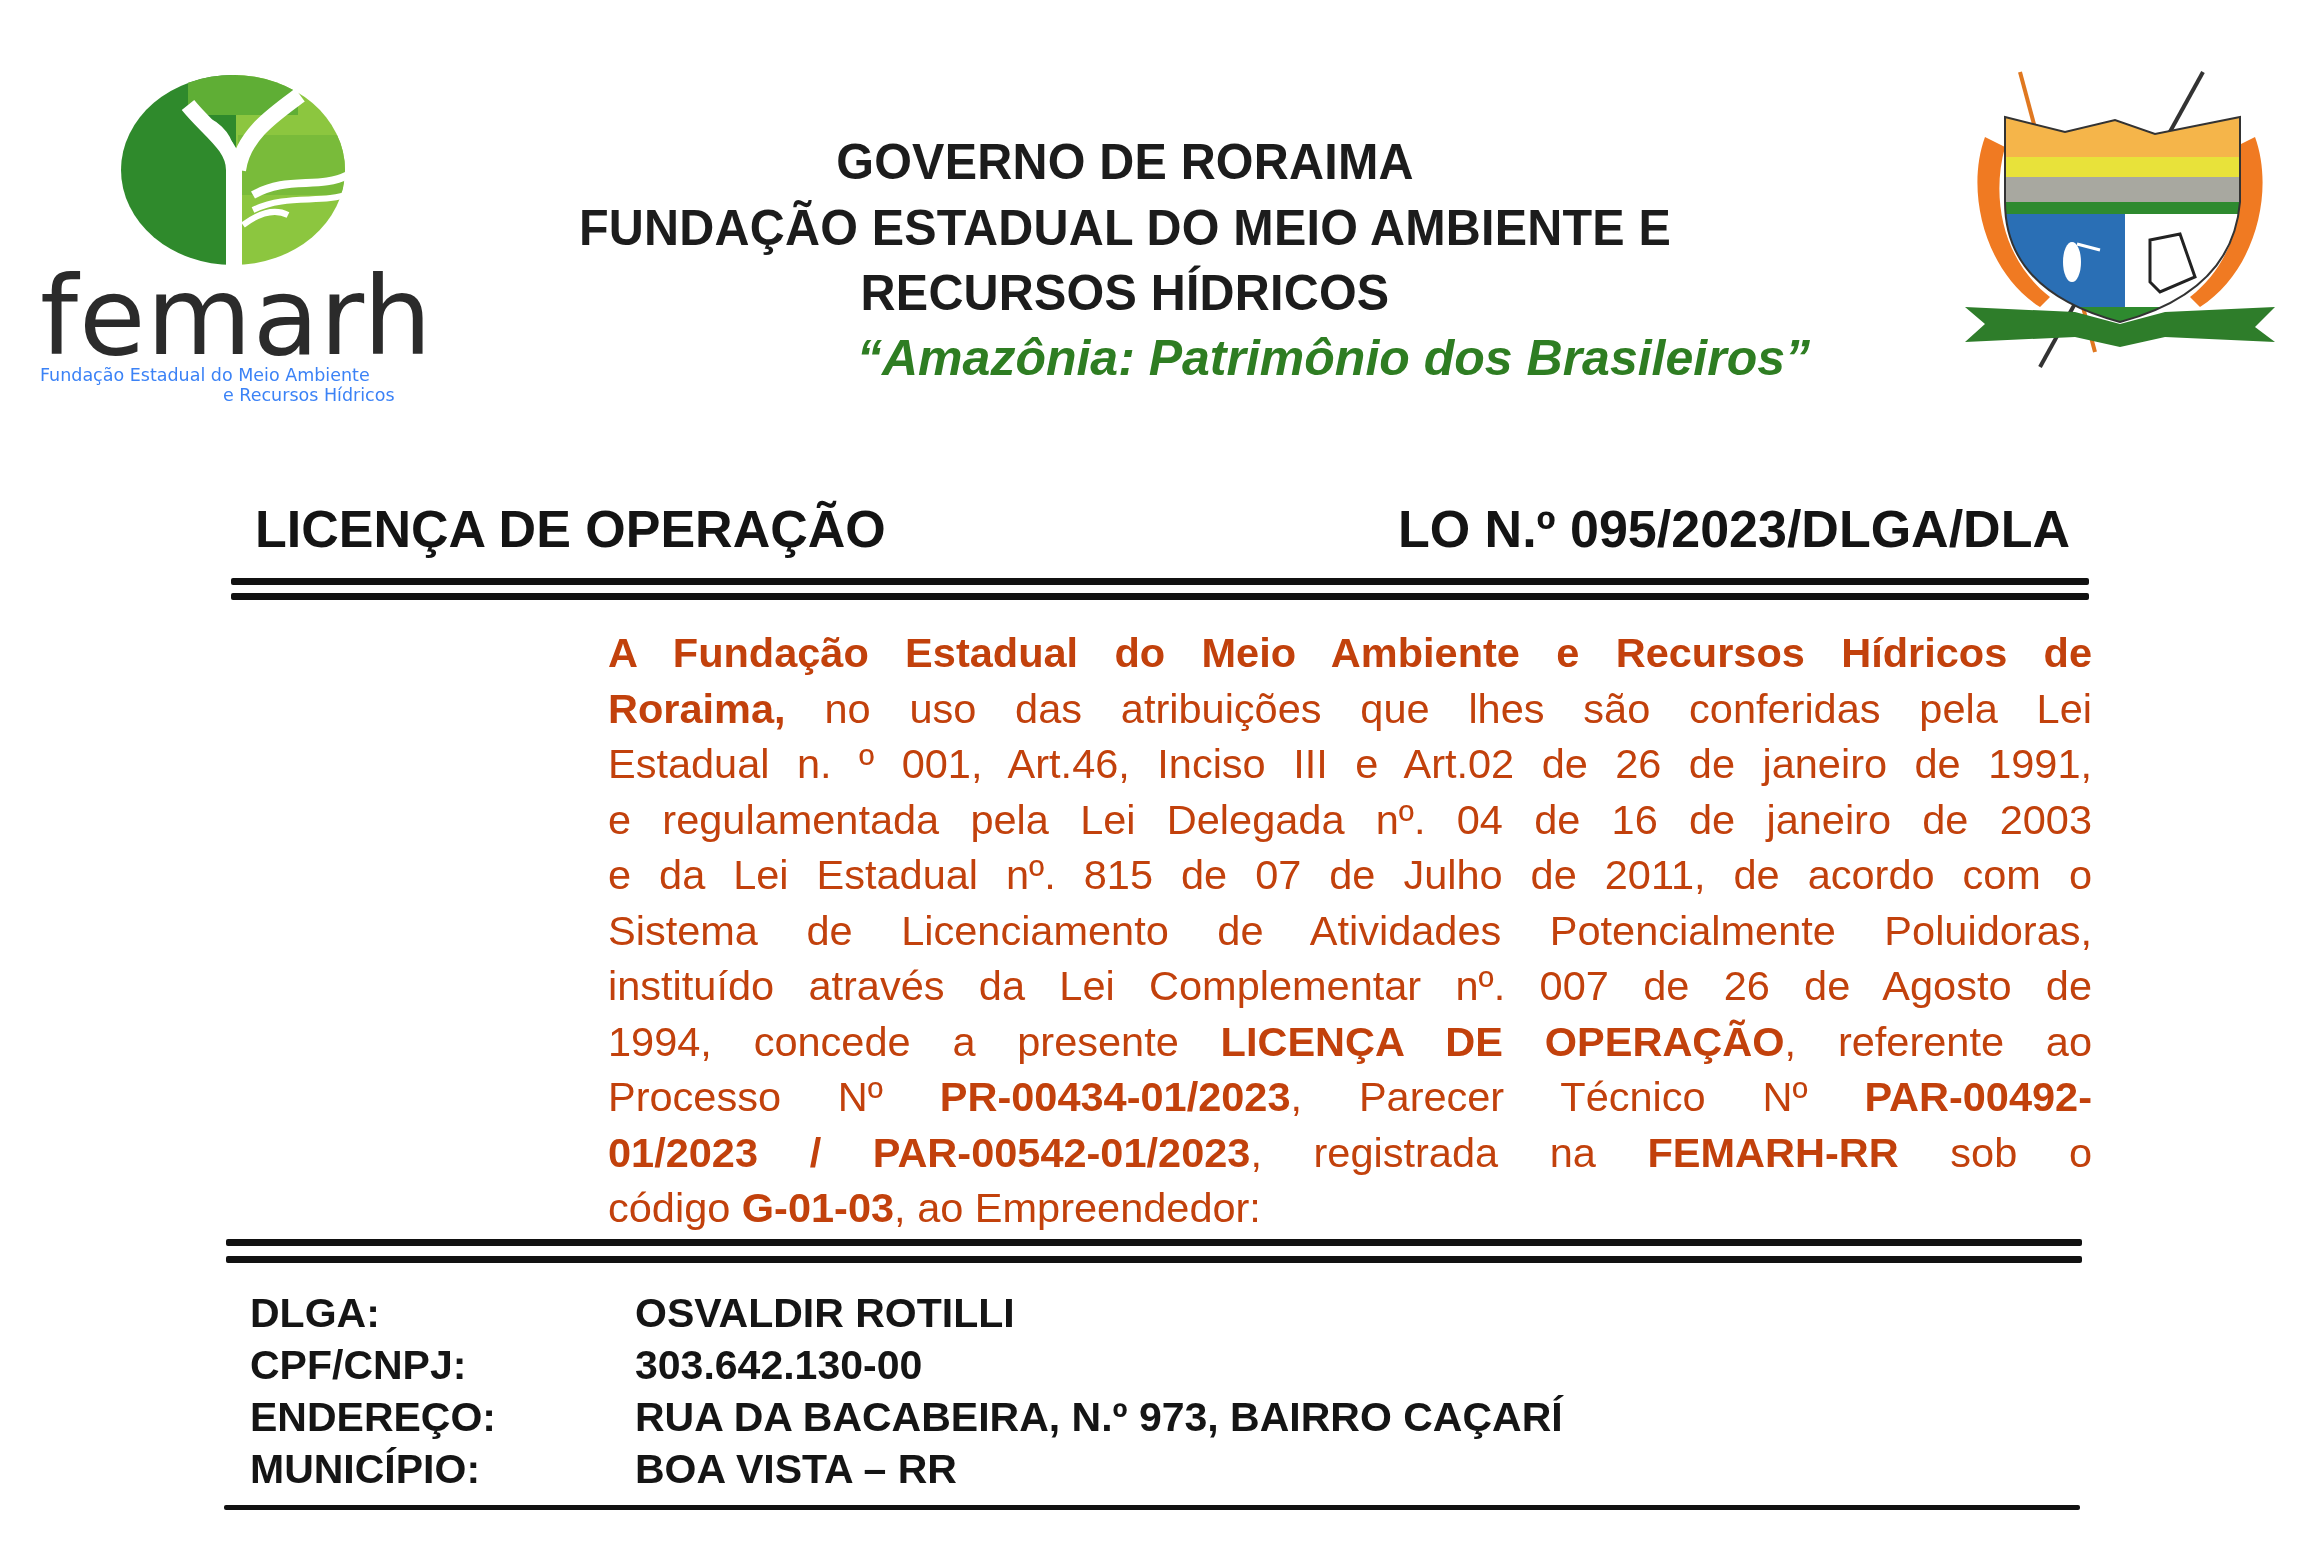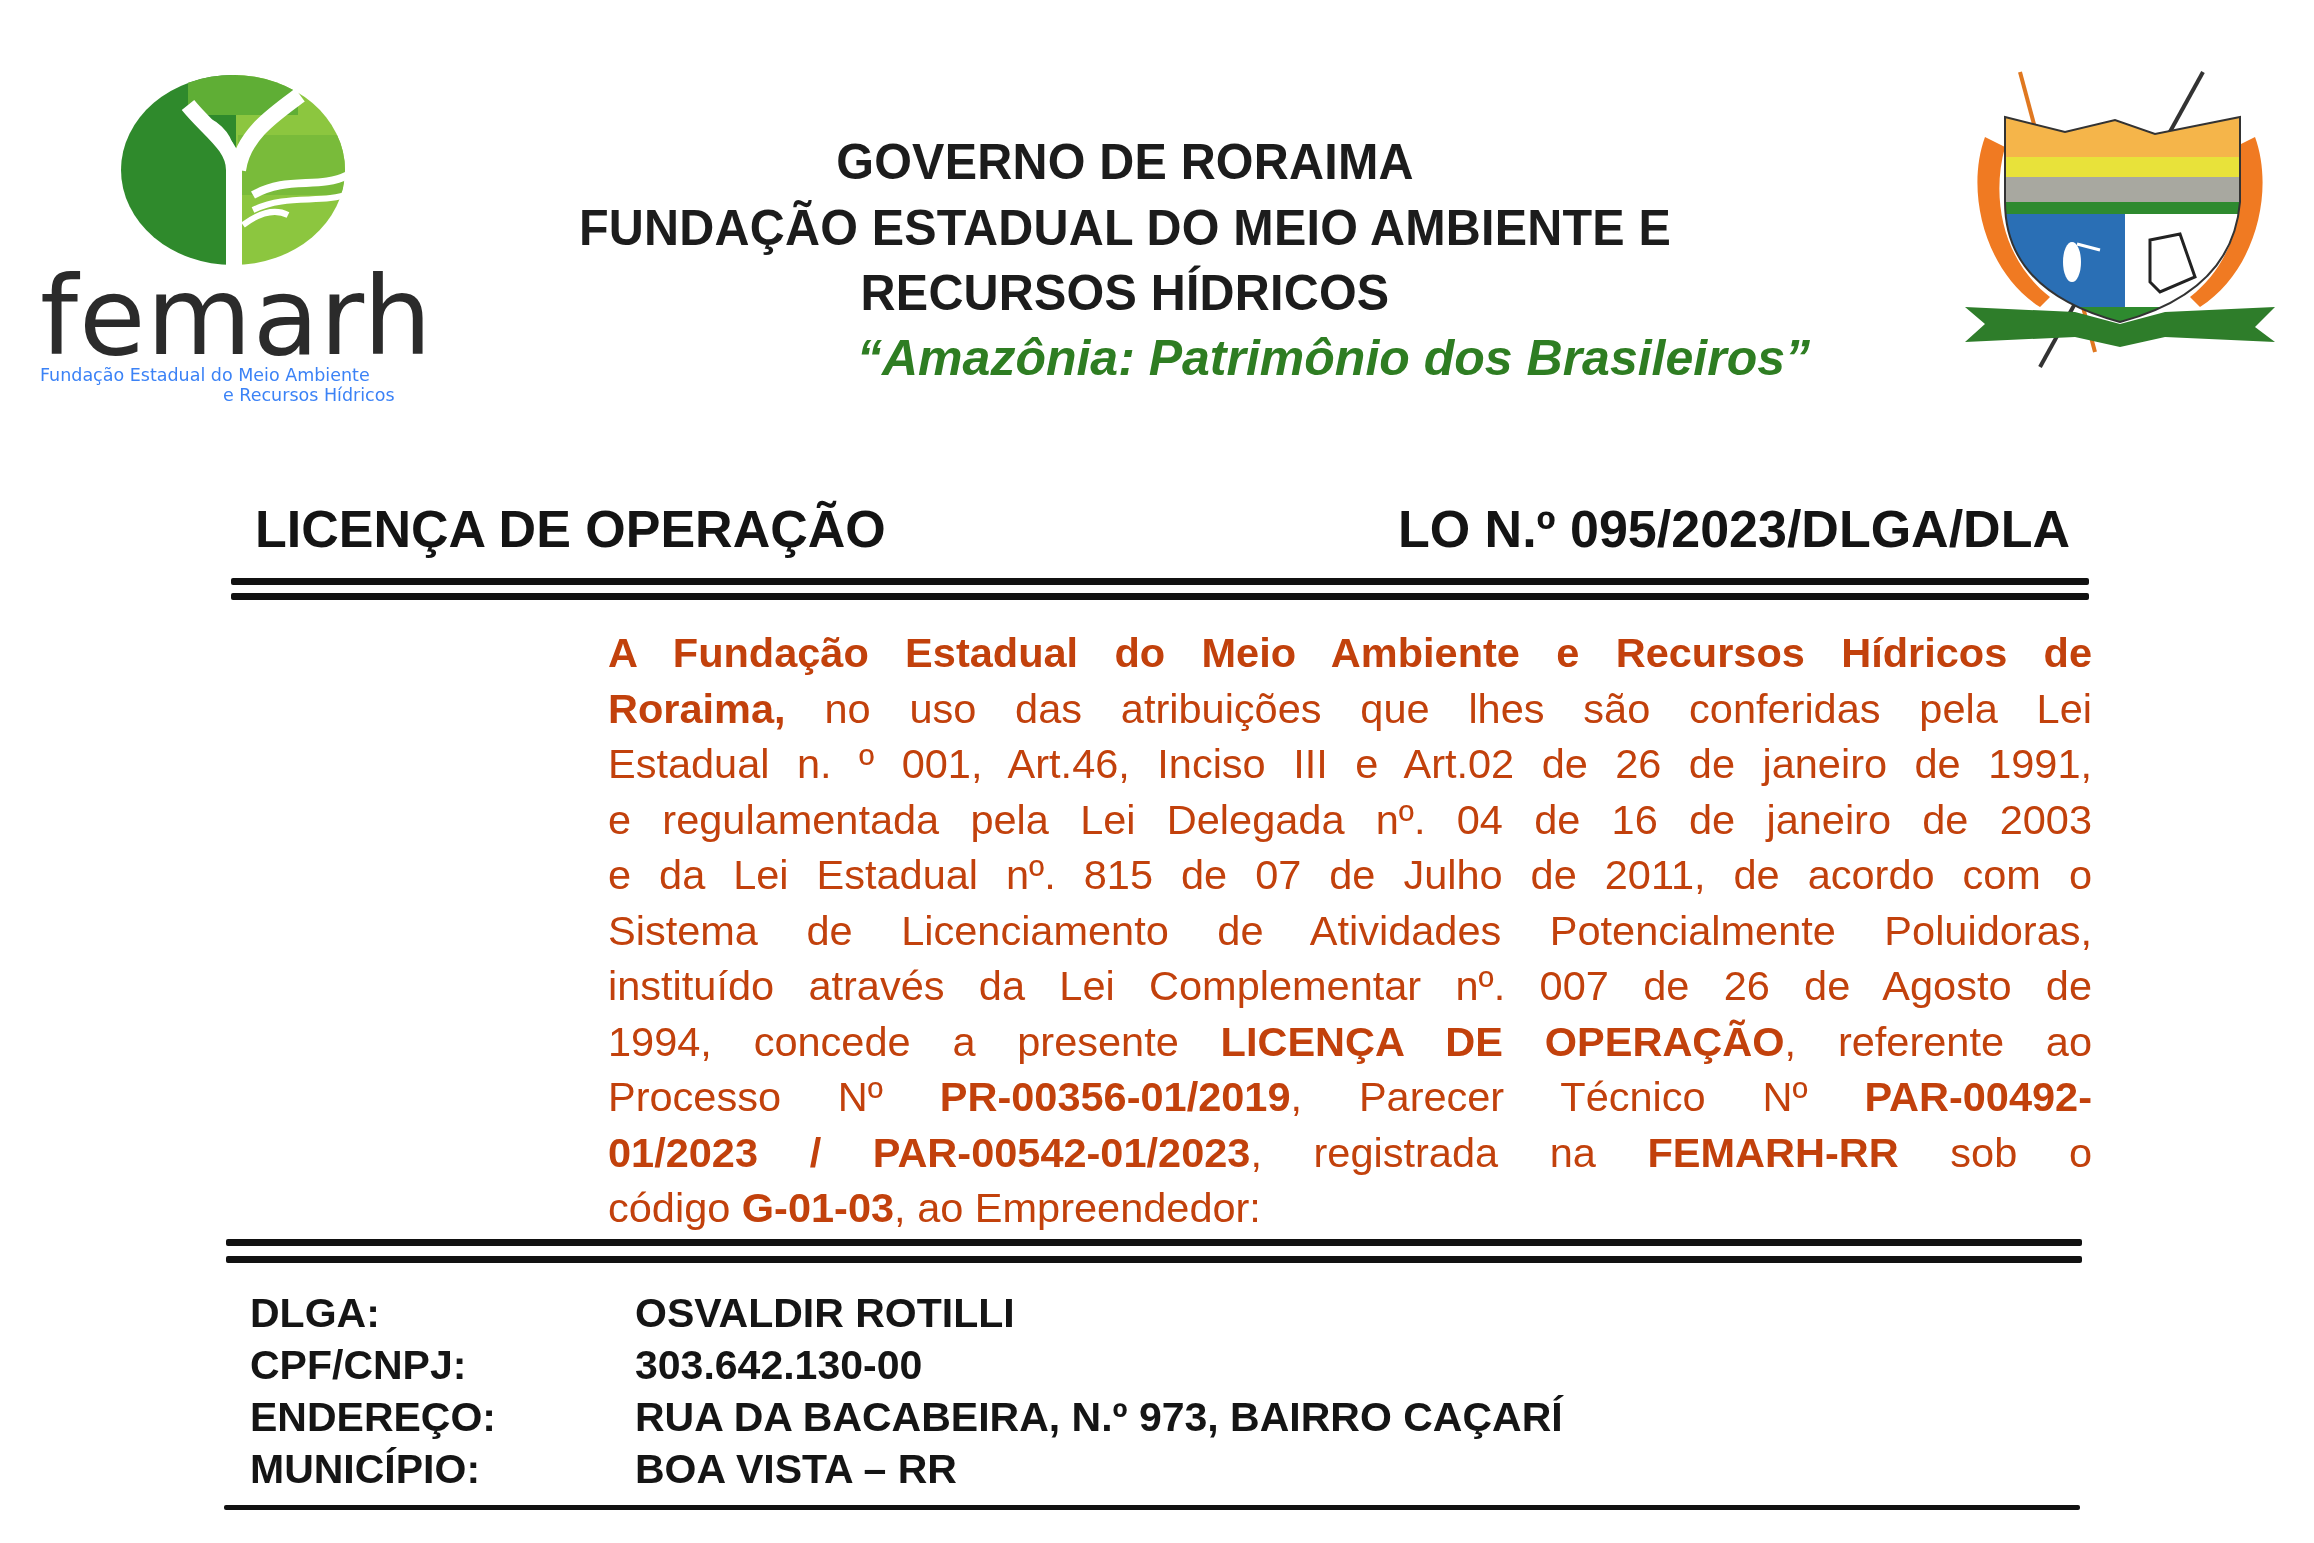--- a/index.html
+++ b/index.html
@@ -113,21 +113,21 @@
 
 <div class="para" style="top:625px;" id="para">
     <span class="line"><b>A Fundação Estadual do Meio Ambiente e Recursos Hídricos de</b></span>
     <span class="line"><b>Roraima,</b><span> no uso das atribuições que lhes são conferidas pela Lei</span></span>
     <span class="line"><span>Estadual n. º 001, Art.46, Inciso III e Art.02 de 26 de janeiro de 1991,</span></span>
     <span class="line"><span>e regulamentada pela Lei Delegada nº. 04 de 16 de janeiro de 2003</span></span>
     <span class="line"><span>e da Lei Estadual nº. 815 de 07 de Julho de 2011, de acordo com o</span></span>
     <span class="line"><span>Sistema de Licenciamento de Atividades Potencialmente Poluidoras,</span></span>
     <span class="line"><span>instituído através da Lei Complementar nº. 007 de 26 de Agosto de</span></span>
     <span class="line"><span>1994, concede a presente </span><b>LICENÇA DE OPERAÇÃO</b><span>, referente ao</span></span>
-    <span class="line"><span>Processo Nº </span><b>PR-00356-01/2019</b><span>, Parecer Técnico Nº </span><b>PAR-00492-</b></span>
+    <span class="line"><span>Processo Nº </span><b>PR-00434-01/2023</b><span>, Parecer Técnico Nº </span><b>PAR-00492-</b></span>
     <span class="line"><b>01/2023 / PAR-00542-01/2023</b><span>, registrada na </span><b>FEMARH-RR</b><span> sob o</span></span>
     <span class="line last"><span>código </span><b>G-01-03</b><span>, ao Empreendedor:</span></span>
   </div>
 
 <div class="rule" style="left:226px; width:1856px; top:1239px;"></div>
 <div class="rule" style="left:226px; width:1856px; top:1256px;"></div>
 
 <div class="info-row" style="top:1288px;">
   <span class="info-label">DLGA:</span>
   <span class="info-value">OSVALDIR ROTILLI</span>

